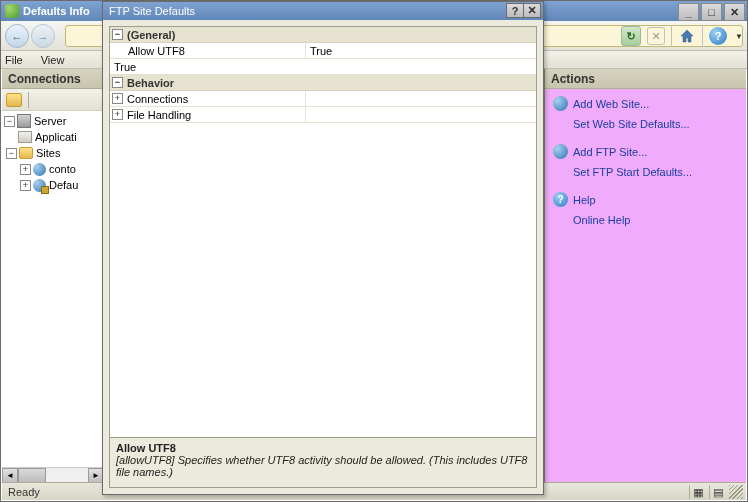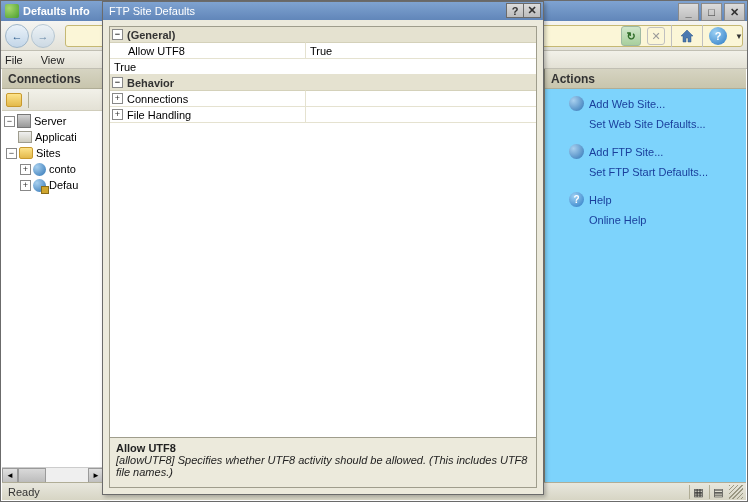--- a/index.html
+++ b/index.html
@@ -43,24 +43,24 @@
   .globe-ico.lock::after { content: ""; display: block; width: 6px; height: 6px; background: #cfa62f; border: 1px solid #8a6c19; position: relative; left: 8px; top: 7px; }
   .app-ico { width: 14px; height: 12px; background: linear-gradient(#f0f0f0,#cfcdc0); border: 1px solid #9e9c8e; margin-right: 3px; }
   .folder-ico { width: 14px; height: 12px; background: linear-gradient(#fde38a,#e3b94b); border: 1px solid #c99a2e; border-radius: 2px; margin-right: 3px; }
   .hscroll { height: 16px; background: #f0f0f0; border-top: 1px solid #ccc; display: flex; }
   .hscroll .sbtn { width: 16px; height: 15px; background: linear-gradient(#e0e0e0,#c0c0c0); border: 1px solid #9a9a9a; display: flex; align-items: center; justify-content: center; font-size: 8px; }
   .hscroll .strack { flex: 1; background: #efefef; display: flex; }
   .hscroll .sthumb { width: 40%; background: linear-gradient(#d9d9d9,#bcbcbc); border: 1px solid #9a9a9a; }
   
   .center-pane { flex: 1; background: #f8f7f2; } 
   
-  .actions { width: 202px; background: #7dd3fc; border-left: 1px solid #8b8b7a; display: flex; flex-direction: column; }
+  .actions { width: 202px; background: #f0abfc; border-left: 1px solid #8b8b7a; display: flex; flex-direction: column; }
   .actions .pane-header { }
   .act-body { padding: 4px 8px; }
-  .act-link { color: #1a3f9c; display: flex; align-items: center; height: 18px; margin: 2px 16px; padding-left: 20px; position: relative; }
+  .act-link { color: #1a3f9c; display: flex; align-items: center; height: 18px; margin: 2px 0; padding-left: 20px; position: relative; }
   .act-link.withicon { padding-left: 20px; }
   .act-link .aicon { position: absolute; left: 0; top: 1px; width: 15px; height: 15px; border-radius: 50%; background: radial-gradient(circle at 30% 30%, #a8d0ef, #2f74b5); }
   .act-link .aicon.help { background: radial-gradient(circle at 35% 30%, #9bd0f4, #2b7ac4); display: flex; align-items: center; justify-content: center; color: #fff; font-weight: bold; font-size: 10px; }
   .act-sep { height: 6px; }
   
   .statusbar { position: absolute; left: 1px; right: 1px; bottom: 1px; height: 18px; background: linear-gradient(#e8e7de,#d7d5c4); border-top: 1px solid #b0ad96; display: flex; align-items: center; padding-left: 6px; color: #333; }
   .statusbar .s-right { position: absolute; right: 3px; bottom: 1px; display: flex; align-items: center; gap: 2px; }
   .statusbar .s-right .cell { width: 18px; height: 14px; border-left: 1px solid #b0ad96; display: flex; align-items: center; justify-content: center; }
   .grip { width: 14px; height: 14px; background: repeating-linear-gradient(135deg,#9a9883,#9a9883 1px,transparent 1px,transparent 3px); }
   

